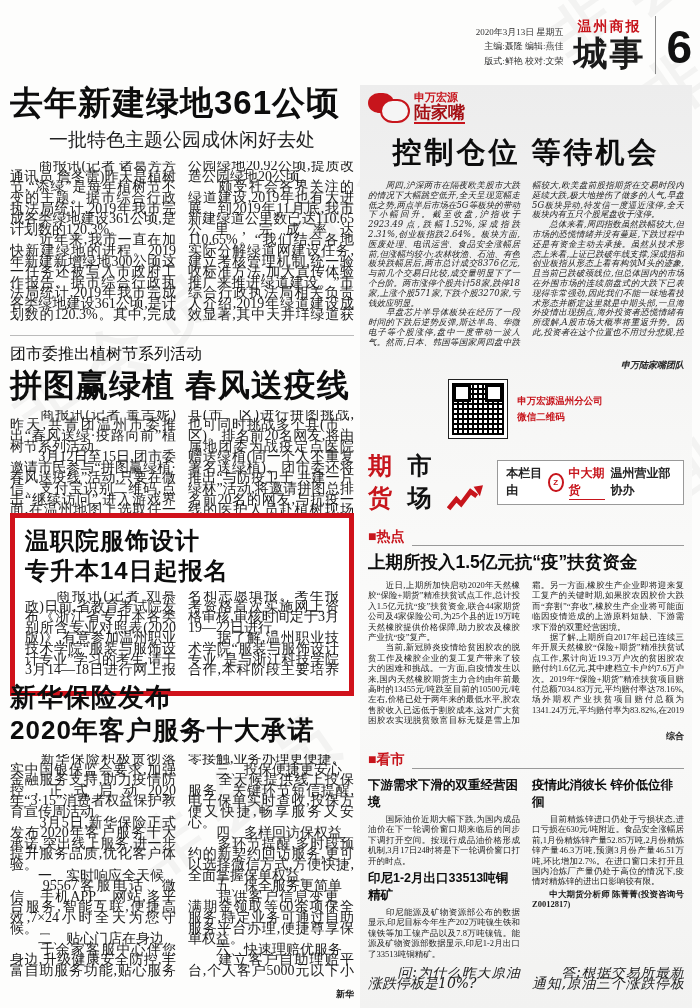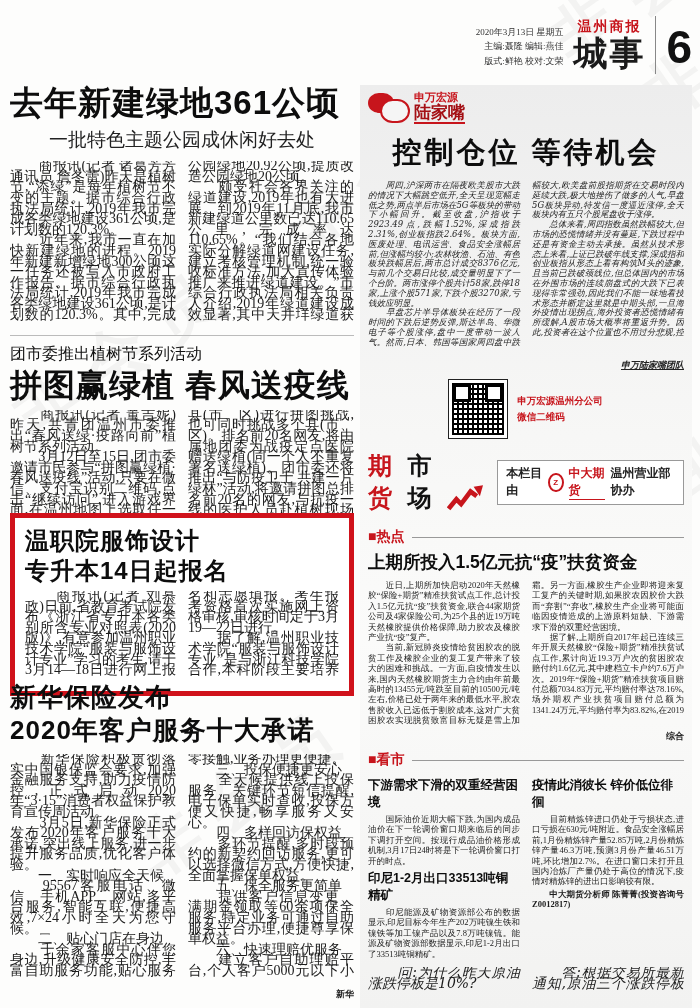--- a/index.html
+++ b/index.html
@@ -39,35 +39,35 @@
   .broker{display:flex;align-items:center;gap:6px;}
   .bubble-wrap{position:relative;width:40px;height:34px;}
   .bub1{position:absolute;left:0;top:2px;width:26px;height:20px;background:#c7151c;border-radius:50% 50% 50% 50%/60% 60% 60% 60%;}
   .bub1:after{content:"";position:absolute;left:5px;bottom:-5px;border:5px solid transparent;border-top-color:#c7151c;}
   .bub2{position:absolute;left:12px;top:8px;width:26px;height:20px;border:2.5px solid #c7151c;background:#f5f5f5;border-radius:50%/60%;}
   .broker-names{line-height:1.05;}
   .broker-top{color:#c7151c;font-size:11px;font-weight:bold;font-family:Liberation Sans, sans-serif;}
   .broker-bottom{color:#a40f14;font-size:17px;font-weight:bold;font-family:"Liberation Sans",sans-serif;border-bottom:2px solid #c7151c;}
   .mkt-head{font-size:29px;text-align:center;letter-spacing:3px;margin:8px 0 8px 0;}
   .mkt-body{font-style:italic;font-family:"DejaVu Serif",serif;font-size:8.5px;line-height:9.8px;height:176px;}
-  .mkt-by{font-weight:bold;font-style:italic;text-decoration:underline;}
+  .mkt-by{font-weight:bold;font-style:italic;}
   .qr-row{display:flex;align-items:center;justify-content:center;gap:10px;margin:8px 0 6px 0;}
   .qr{width:52px;height:52px;background-color:#fff;background-image:linear-gradient(90deg,#000 2px,transparent 2px),linear-gradient(#000 2px,transparent 2px);background-size:5px 5px;border:3px solid #fff;outline:1px solid #222;position:relative;}
   .qr:before,.qr:after{content:"";position:absolute;width:12px;height:12px;border:3px solid #000;background:#fff;}
   .qr:before{left:1px;top:1px;} .qr:after{right:1px;top:1px;}
   .qr-cap{color:#c7151c;font-size:9.5px;font-weight:bold;line-height:1.7;font-family:"Liberation Sans",sans-serif;}
   .fut-row{display:flex;align-items:center;gap:14px;padding:6px 8px;margin-top:4px;}
   .fut-logo{display:flex;align-items:flex-end;gap:2px;}
   .fut-red{color:#c7151c;font-size:24px;font-weight:bold;font-family:"Liberation Sans",sans-serif;}
   .fut-black{color:#111;font-size:24px;font-weight:bold;font-family:"Liberation Sans",sans-serif;}
   .coop-box{border:1px solid #999;background:#fff;padding:4px 8px;display:flex;align-items:center;gap:5px;font-size:12px;font-weight:bold;font-family:"Liberation Sans",sans-serif;}
   .zd-icon{width:15px;height:15px;border:2px solid #c7151c;border-radius:50%;display:inline-flex;align-items:center;justify-content:center;color:#c7151c;font-size:8px;font-weight:bold;}
   .coop-brand{color:#c7151c;border-bottom:1px solid #c7151c;}
   .sec{padding:0 8px;margin-top:8px;}
-  .sec-head{display:flex;align-items:center;gap:8px;margin-bottom:4px;}
+  .sec-head{display:flex;align-items:flex-end;gap:8px;margin-bottom:4px;}
   .sec-title{color:#c7151c;font-weight:bold;font-size:14px;font-family:"Liberation Sans",sans-serif;white-space:nowrap;}
   .sec-rule{flex:1;border-top:1px solid #999;}
   .hot-head{font-size:17.5px;font-weight:bold;font-family:"Liberation Sans",sans-serif;margin:4px 0 6px 0;color:#0d0d0d;}
   .hot-body{height:148px;font-size:8.5px;line-height:10.4px;}
   .watch-wrap{display:flex;gap:12px;}
   .watch-col{width:50%;}
   .w-title{font-size:12.5px;font-weight:bold;font-family:"Liberation Sans",sans-serif;margin:4px 0 3px 0;color:#0d0d0d;}
   .w-body{font-size:8.5px;line-height:10.4px;text-align:justify;white-space:pre-line;color:#1c1c1c;}
   .w-by{font-weight:bold;margin-top:2px;font-size:8.5px;}
   .wc-body{height:30px;font-style:italic;font-family:"DejaVu Serif",serif;}

